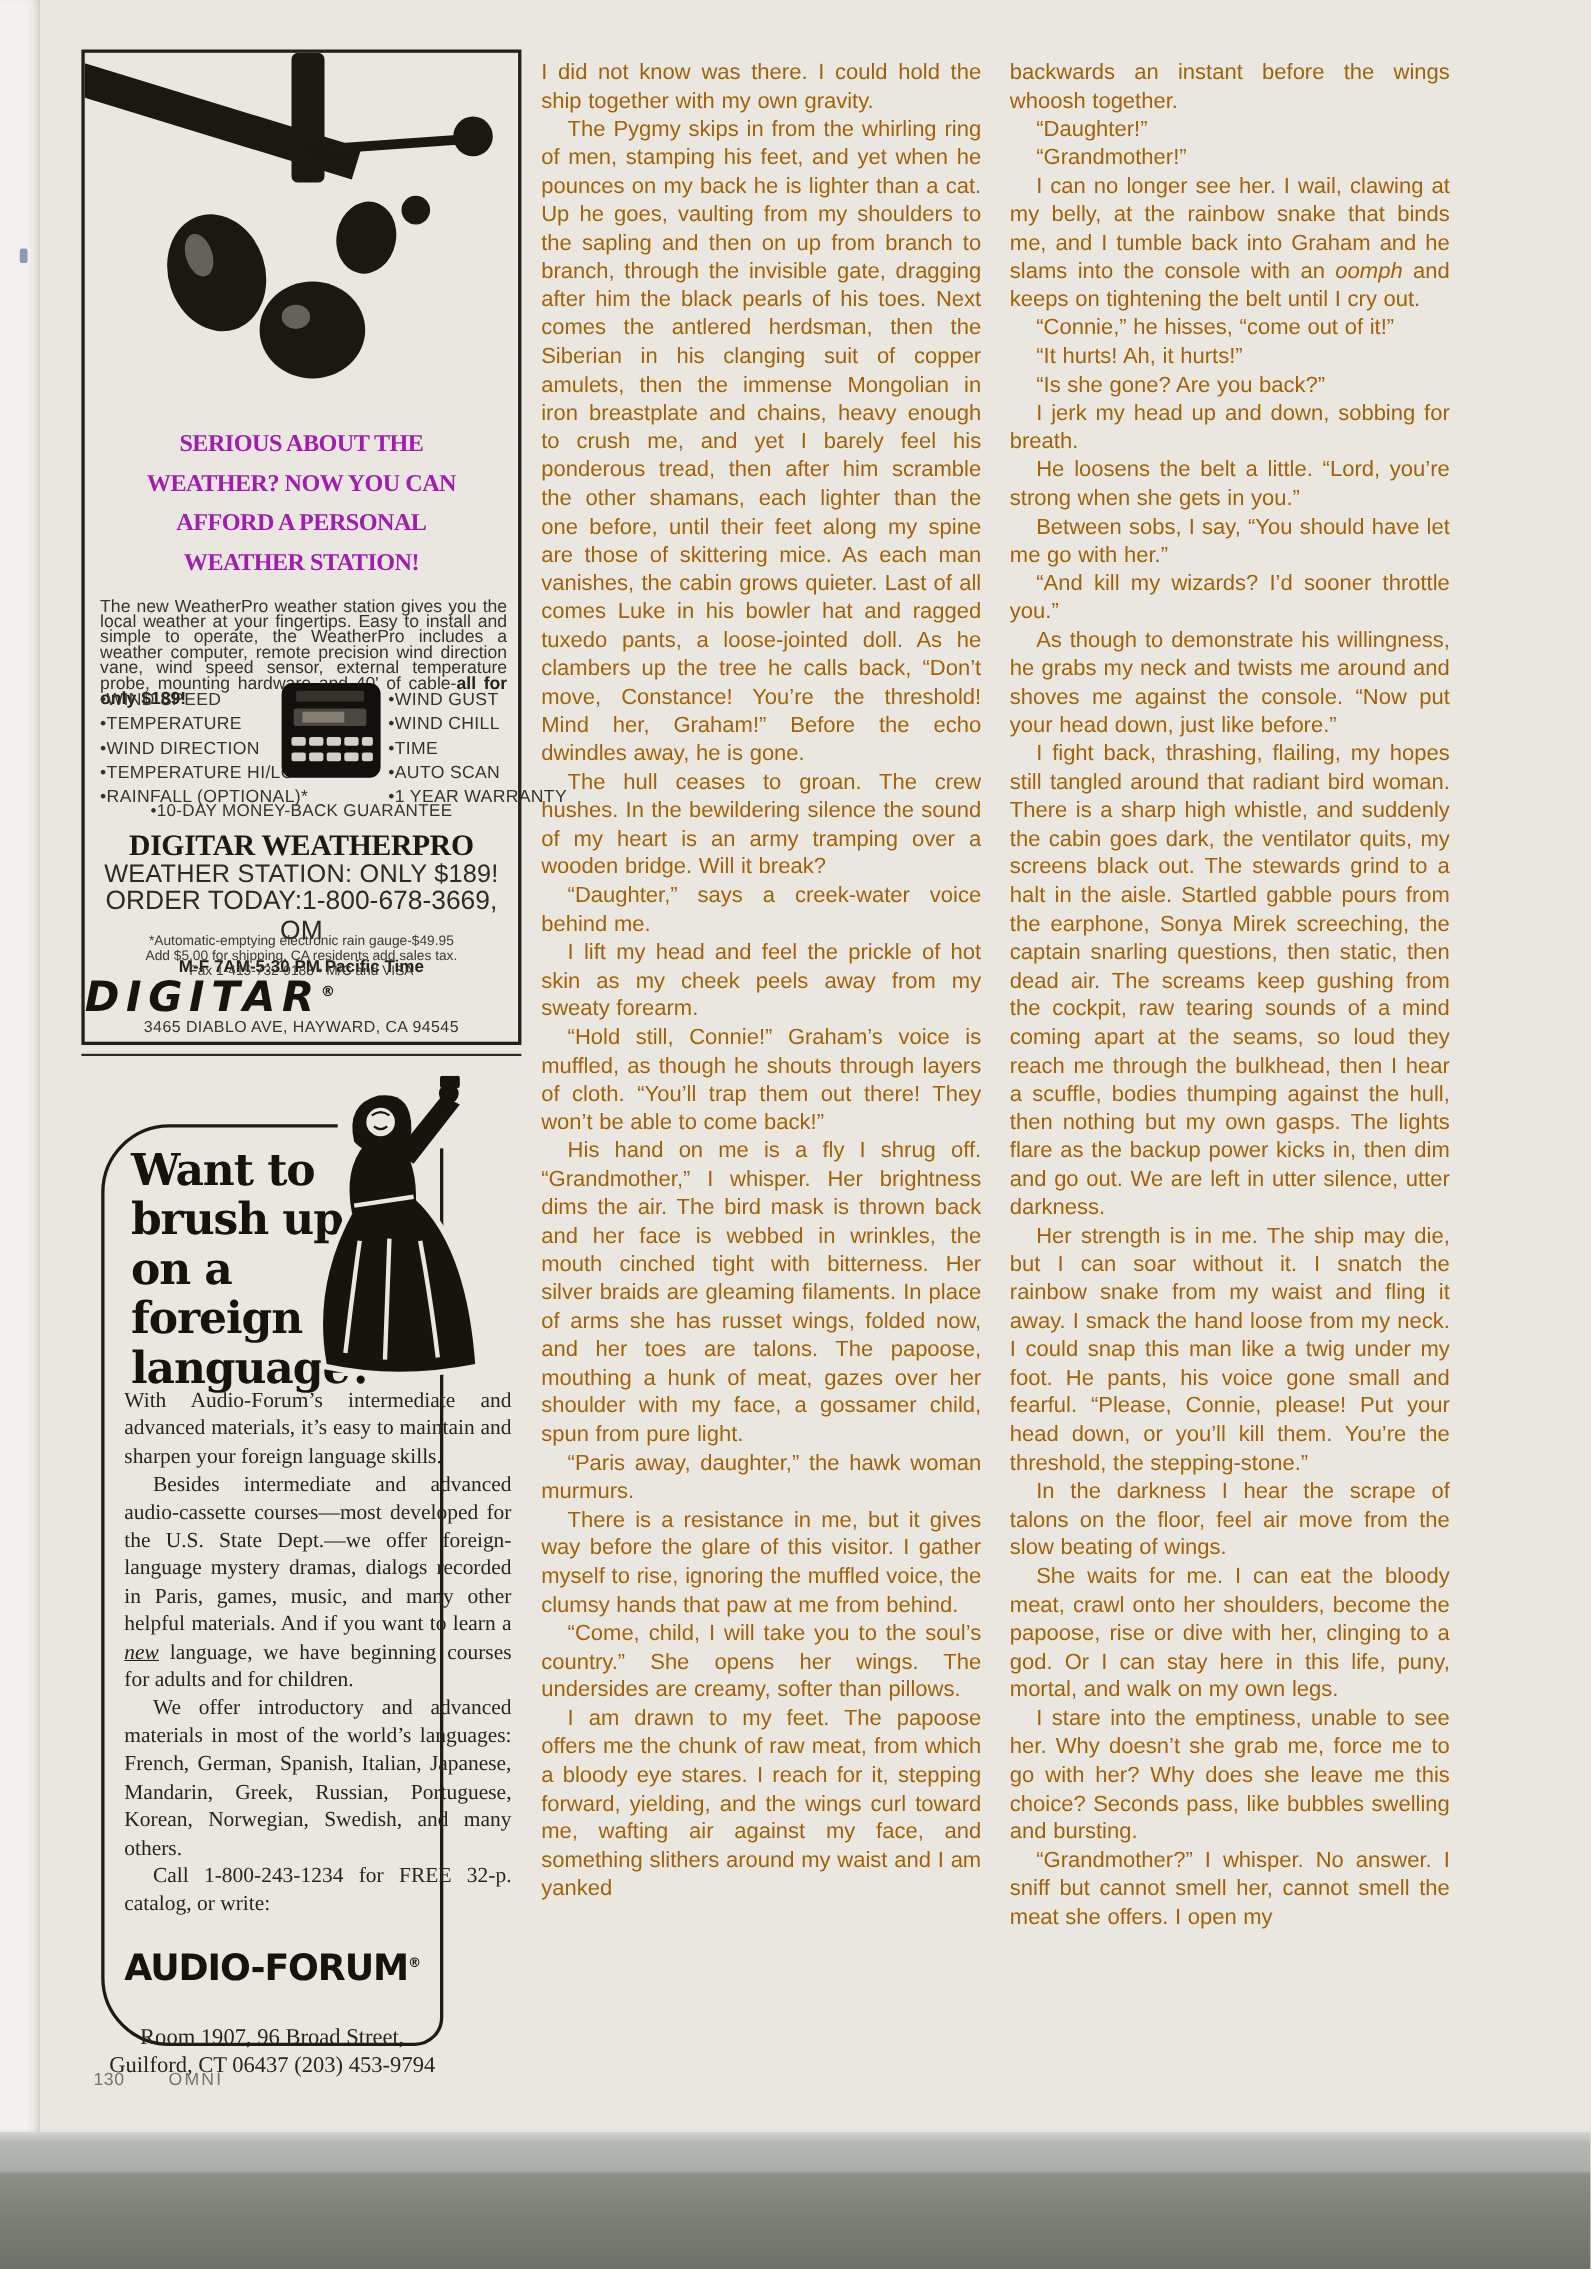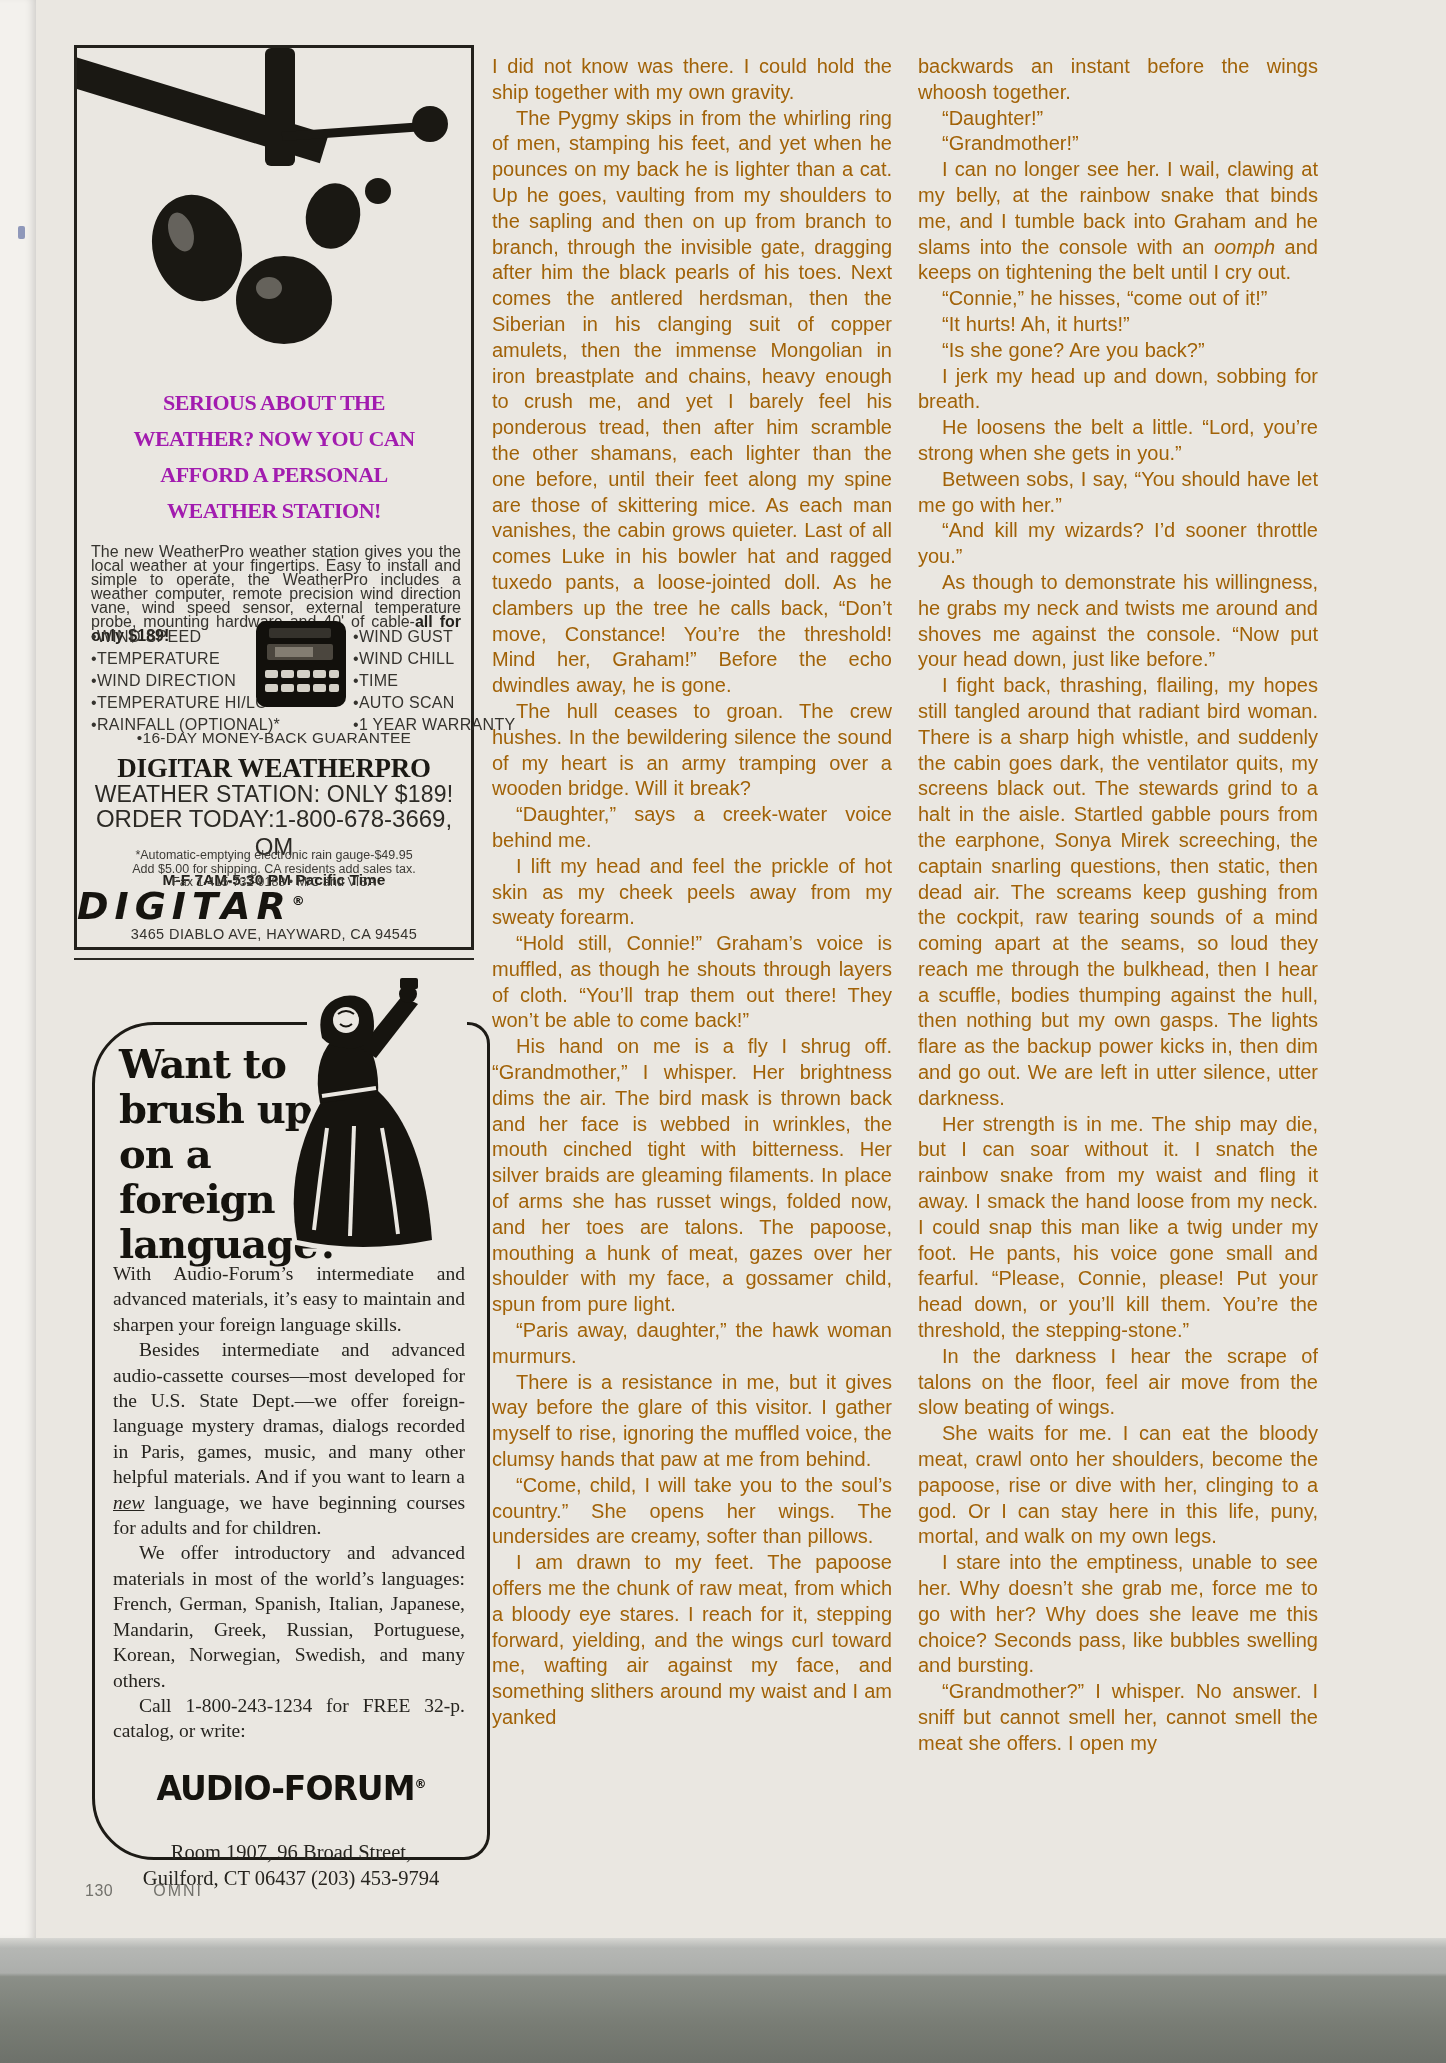--- a/index.html
+++ b/index.html
@@ -36,21 +36,21 @@
   .wx-order{position:absolute;left:0;top:757px;width:100%;text-align:center;font-size:24px;color:#2c2a25;}
   .wx-hours{position:absolute;left:0;top:783px;width:100%;text-align:center;font-weight:700;font-size:15.5px;color:#23211c;margin-top:40px;}
   .wx-fine{position:absolute;left:0;top:801px;width:100%;text-align:center;font-size:12.5px;line-height:13.5px;color:#3c3a35;}
   .wx-logo{position:absolute;left:0;top:836px;width:100%;
     font-family:"DejaVu Sans",sans-serif;font-weight:900;font-style:italic;font-size:38px;
     letter-spacing:6px;color:#16140f;}
   .wx-logo sup{font-size:13px;font-style:normal;letter-spacing:0;}
   .wx-address{position:absolute;left:0;top:878px;width:100%;text-align:center;font-size:14.5px;color:#35332e;letter-spacing:.4px;}
   .wx-rule{position:absolute;left:74px;top:958px;width:400px;height:2px;background:#2b2924;}
   
-  .af-box{position:absolute;left:92px;top:1022px;width:398px;height:838px;box-sizing:border-box;
+  .af-box{position:absolute;left:92px;top:1022px;width:311px;height:838px;box-sizing:border-box;
     border:3px solid #1d1b16;border-radius:62px 22px 26px 62px;}
   .af-headline{position:absolute;left:24px;top:16px;
     font-family:"DejaVu Serif",serif;font-weight:700;font-size:40px;line-height:45px;color:#15130e;letter-spacing:-1px;}
   .af-body{position:absolute;left:18px;top:236px;width:352px;
     font-family:"Liberation Serif",serif;font-size:19.5px;line-height:25.4px;text-align:justify;color:#26241f;}
   .af-body p{margin:0;text-indent:26px;}
   .af-body p:first-child{text-indent:0;}
   .italic{font-style:italic;}
   .italic-underline{font-style:italic;text-decoration:underline;}
   .af-logo{position:absolute;left:0;top:744px;width:100%;text-align:center;
@@ -131,21 +131,21 @@
   </svg>
 
   <ul class="wx-feats-right">
       <li>•WIND GUST</li>
       <li>•WIND CHILL</li>
       <li>•TIME</li>
       <li>•AUTO SCAN</li>
       <li>•1 YEAR WARRANTY</li>
     </ul>
 
-  <div class="wx-guarantee">•16-DAY MONEY-BACK GUARANTEE</div>
+  <div class="wx-guarantee">•10-DAY MONEY-BACK GUARANTEE</div>
   <div class="wx-product">DIGITAR WEATHERPRO</div>
   <div class="wx-price">WEATHER STATION: ONLY $189!</div>
   <div class="wx-order">ORDER TODAY:1-800-678-3669, OM</div>
   <div class="wx-hours">M-F 7AM-5:30 PM Pacific Time</div>
   <div class="wx-fine">
       <div>*Automatic-emptying electronic rain gauge-$49.95</div>
       <div>Add $5.00 for shipping. CA residents add sales tax.</div>
       <div>Fax 1-415-732-9188 • M/C and VISA</div>
     </div>
   <div class="wx-logo"><span>DIGITAR</span><sup>®</sup></div>

